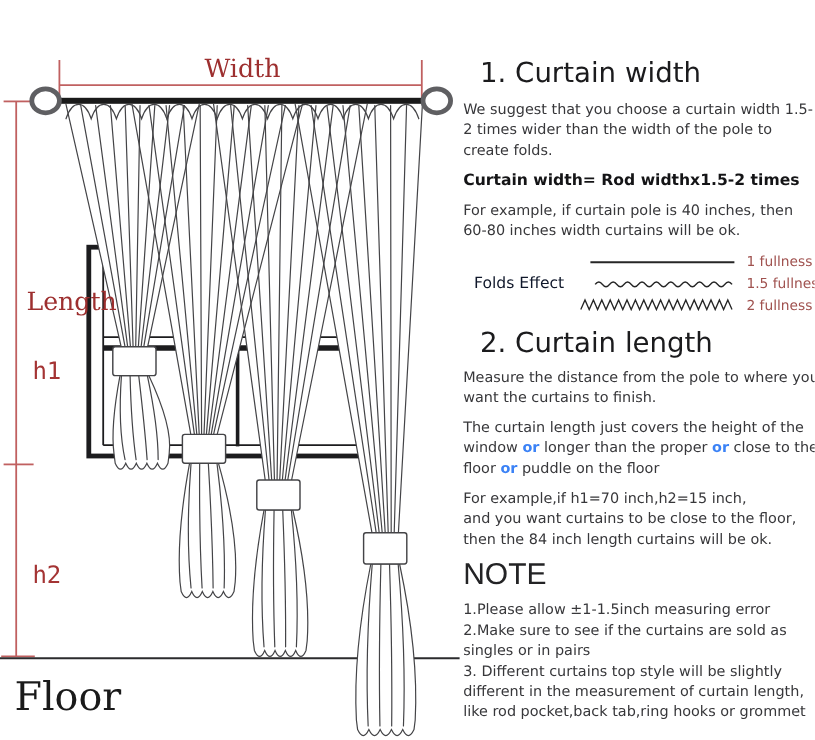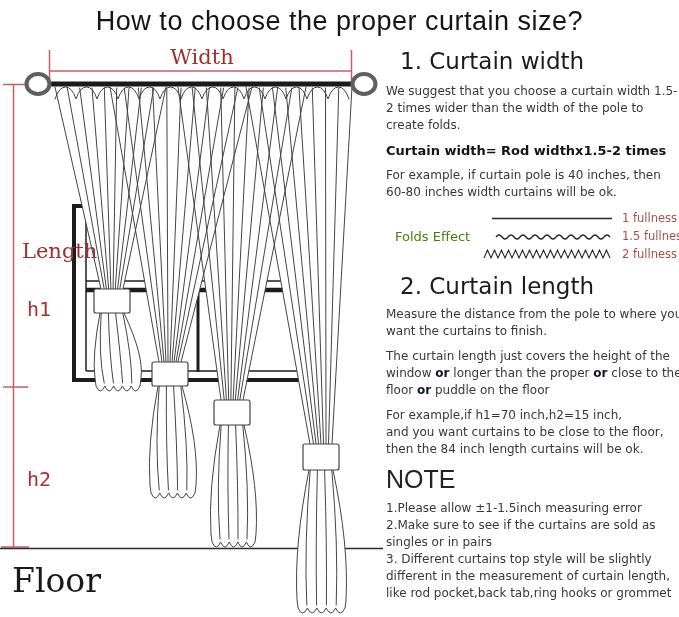--- a/index.html
+++ b/index.html
@@ -9,45 +9,44 @@
          font-family:"Liberation Sans",sans-serif;font-size:27px;letter-spacing:.5px;color:#151515;}
   #diagram{position:absolute;left:0;top:0;}
   
   .col{position:absolute;left:386px;top:47px;width:298px;color:#37373a;
        font-size:12px;line-height:17px;}
   .col h2{font-family:"DejaVu Sans",sans-serif;font-weight:400;font-size:23px;line-height:28px;
           color:#1b1b1d;margin:0 0 8px 14px;}
   .col h2.second{margin-top:9px;margin-bottom:6px;}
   .col p{margin:0 0 8px 0;}
   .formula{font-weight:bold;font-size:13px;color:#141416;margin:1px 0 7px 0;white-space:nowrap;}
-  .b{font-weight:bold;color:#0f172a;}
+  .b{font-weight:bold;color:#3b82f6;}
   .line-block span{display:block;}
   
   .folds{display:flex;align-items:center;margin:3px 0 5px 0;}
-  .folds-label{flex:none;width:86px;padding-left:9px;font-size:13px;color:#4d7c0f;}
+  .folds-label{flex:none;width:86px;padding-left:9px;font-size:13px;color:#0f172a;}
   .fold-rows{flex:1;}
   .fold-row{display:flex;align-items:center;justify-content:flex-end;height:18px;}
   .fold-line{width:132px;display:flex;justify-content:flex-end;align-items:center;}
   .fold-line svg{display:block;}
   .fullness{width:72px;margin-left:9px;font-size:11.5px;color:#a0524f;}
   
   .note-h{font-family:"Liberation Sans",sans-serif;font-weight:400;font-size:25px;line-height:27px;
           color:#232325;margin:6px 0 7px 0;}
   .notes div{margin:0;}
   
   text.red-serif{font-family:"DejaVu Serif",serif;font-size:21px;fill:#9d2f2f;}
   text.red-mono{font-family:"DejaVu Sans Mono",monospace;font-size:20px;fill:#a43434;}
   text.floor{font-family:"DejaVu Serif",serif;font-size:33px;fill:#1a1a1a;}
 </style>
 </head>
 <body>
 
 <div id="page">
 
-  <div class="title">How to choose the proper curtain size?</div>
 
   <svg id="diagram" width="395" height="617" viewBox="0 0 395 617">
 
     <g stroke="#c06060" stroke-width="1.5">
       <line x1="49.5" y1="50" x2="49.5" y2="84"></line>
       <line x1="351.5" y1="50" x2="351.5" y2="84"></line>
       <line x1="49.5" y1="71" x2="351.5" y2="71"></line>
       <line x1="3" y1="84.5" x2="25" y2="84.5"></line>
       <line x1="13.5" y1="84.5" x2="13.5" y2="547.5"></line>
       <line x1="3" y1="387" x2="28" y2="387"></line>

